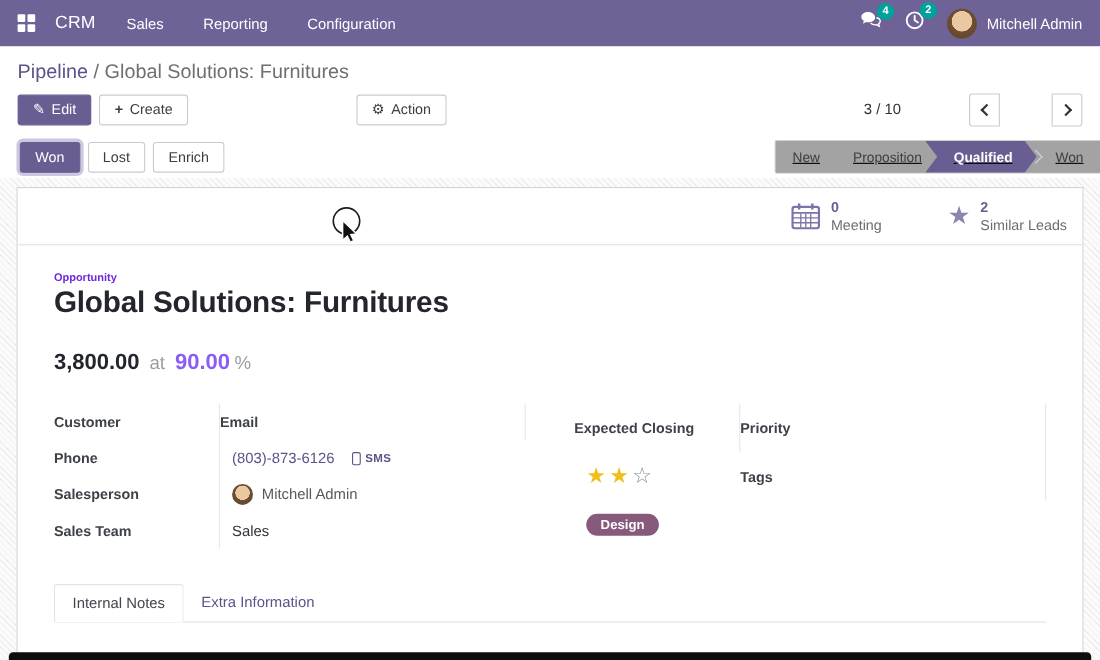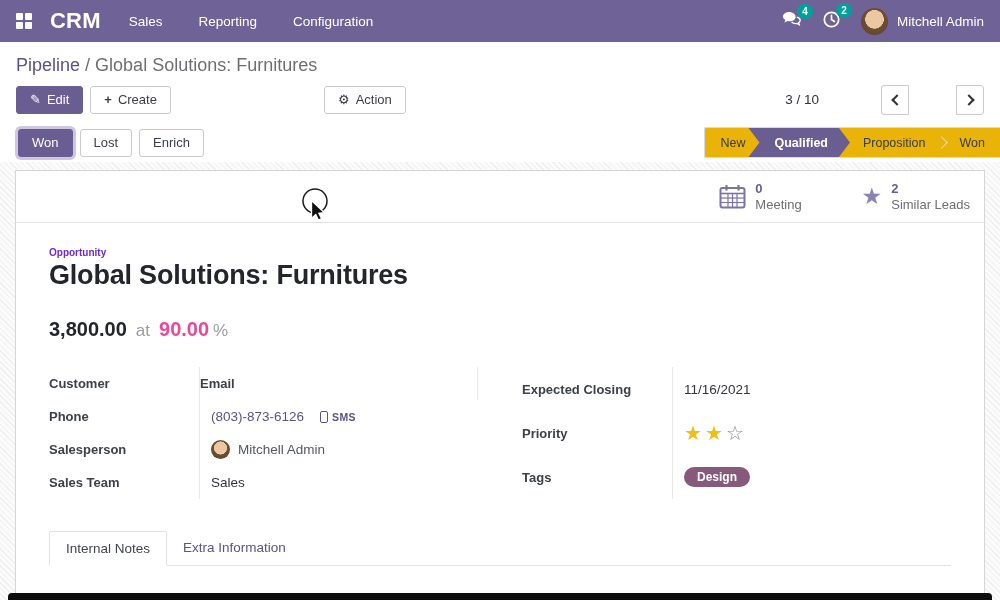--- a/index.html
+++ b/index.html
@@ -3,21 +3,21 @@
 <meta charset="utf-8">
 <style>
   * { box-sizing: border-box; margin: 0; padding: 0; }
   html,body { width:1000px; height:600px; overflow:hidden; }
   body { font-family:"Liberation Sans", sans-serif; background:#fff; position:relative; }
 
   
   .navbar { height:42px; background:#6e6296; display:flex; align-items:center; padding:0 16px; color:#fff; position:relative; z-index:5; }
   .apps-icon { display:grid; grid-template-columns:7px 7px; grid-template-rows:7px 7px; gap:2px; cursor:pointer; }
   .apps-icon span { background:#fff; border-radius:1px; }
-  .brand { font-size:22px; font-weight:bold; margin:0 28px 0 18px; letter-spacing:.2px; }
+  .brand { font-size:16px; font-weight:normal; margin:0 28px 0 18px; letter-spacing:.2px; }
   .nav-menu { display:flex; gap:36px; font-size:13.5px; }
   .nav-menu div { cursor:pointer; }
   .nav-right { margin-left:auto; display:flex; align-items:center; gap:20px; }
   .icon-wrap { position:relative; cursor:pointer; }
   .badge { position:absolute; top:-7px; right:-11px; background:#00a09d; color:#fff; font-size:10px; font-weight:bold; min-width:16px; height:15px; line-height:15px; text-align:center; border-radius:8px; padding:0 4px; }
   .nav-avatar { width:27px; height:27px; border-radius:50%; background:radial-gradient(circle at 50% 42%, #ecc8a2 0%, #ecc8a2 44%, #6e4f33 46%, #5a3f28 100%); }
   .user-name { font-size:13.5px; }
 
   
   .breadcrumb-row { padding:13px 16px 0; font-size:18px; }
@@ -35,21 +35,21 @@
   .pager-btn:last-of-type { border-radius:0 3px 3px 0; margin-left:-1px; }
   .chev { width:8px; height:8px; border-top:2px solid #2f3239; border-right:2px solid #2f3239; display:inline-block; }
   .chev-left { transform:rotate(-135deg); margin-left:3px; }
   .chev-right { transform:rotate(45deg); margin-right:3px; }
 
   
   .status-row { margin-top:13px; padding-left:16px; height:31px; display:flex; align-items:center; }
   .sbtn { font-size:13px; height:28px; padding:0 13px; border-radius:3px; border:1px solid #c9cbd0; background:#fff; color:#3b3e45; cursor:pointer; }
   .sbtn + .sbtn { margin-left:7px; }
   .sbtn-won { background:#6a5d92; border-color:#6a5d92; color:#fff; box-shadow:0 0 0 3px #cec7e0; margin-left:2px; }
-  .stage-bar { margin-left:auto; display:flex; align-items:stretch; height:31px; background:#eab308; border:1px solid #d9dadd; border-right:none; border-radius:2px 0 0 2px; }
+  .stage-bar { margin-left:auto; display:flex; align-items:stretch; height:31px; background:#a3a3a3; border:1px solid #d9dadd; border-right:none; border-radius:2px 0 0 2px;text-decoration:underline; }
   .stage { display:flex; align-items:center; padding:0 15px; font-size:12.5px; color:#3b3e45; cursor:pointer; }
   .stage.active { background:#6a5d92; color:#fff; font-weight:bold; clip-path:polygon(0 0, calc(100% - 11px) 0, 100% 50%, calc(100% - 11px) 100%, 0 100%, 11px 50%); padding:0 22px 0 26px; margin-left:-12px; margin-right:-2px; }
   .stage-sep { width:9px; height:9px; border-top:1px solid #d9dadd; border-right:1px solid #d9dadd; transform:rotate(45deg); align-self:center; margin-left:-4px; margin-right:-1px; }
 
   
   .form-bg { position:absolute; top:162px; left:0; right:0; bottom:0;
     background-color:#fbfbfb;
     background-image:repeating-linear-gradient(45deg, rgba(0,0,0,.05) 0 1px, transparent 1px 4px); }
   .sheet { position:absolute; top:8px; left:15px; width:970px; bottom:-2px; background:#fff; border:1px solid #d5d5d5; }
   .sheet-header { height:52px; border-bottom:1px solid #e2e2e2; display:flex; justify-content:flex-end; align-items:center; padding-right:14px; gap:60px; }
@@ -58,21 +58,21 @@
   .stat-val { color:#6a5d92; font-weight:bold; }
   .stat-lbl { color:#6d6e72; }
   .stat-star { font-size:23px; color:#8c83b0; line-height:1; }
 
   .sheet-body { padding:24px 33px 0; }
   .opp-label { font-size:10px; font-weight:bold; color:#6d28d9; }
   .opp-title { font-size:27px; font-weight:bold; color:#23262c; margin-top:2px; letter-spacing:-.2px; }
   .amount-row { margin-top:27px; display:flex; align-items:baseline; gap:9px;text-align:right; }
   .amount { font-size:20px; font-weight:bold; color:#23262c; }
   .amount-at { font-size:17px; color:#9b9da3; }
-  .amount-prob { font-size:20px; font-weight:bold; color:#ec4899; }
+  .amount-prob { font-size:20px; font-weight:bold; color:#8b5cf6; }
   .amount-pct { font-size:17px; color:#9b9da3; margin-left:-5px; }
 
   .fields { margin-top:26px; display:grid; grid-template-columns:1fr 1fr; column-gap:44px; }
   .fgroup { display:grid; grid-template-columns:151px 1fr; }
   .flabel { font-size:13px; font-weight:bold; color:#3d4148; border-right:1px solid #e8e8e8; display:flex; align-items:center; min-height:33px; }
   .fvalue { font-size:13.5px; display:flex; align-items:center; min-height:33px; padding-left:11px; color:#32353b; }
   .link { color:#5d5289; cursor:pointer; }
   .sms-wrap { display:flex; align-items:center; gap:4px; margin-left:16px; cursor:pointer; }
   .mobile-icon { width:8px; height:12px; border:1.5px solid #5d5289; border-radius:2px; display:inline-block; }
   .sms-lbl { font-size:10.5px; font-weight:bold; color:#5d5289; letter-spacing:.3px; }
@@ -160,22 +160,22 @@
   </div>
 </div>
 
 <div class="status-row">
   <button class="sbtn sbtn-won">Won</button>
   <button class="sbtn">Lost</button>
   <button class="sbtn">Enrich</button>
 
   <div class="stage-bar">
     <div class="stage">New</div>
+    <div class="stage">Proposition</div>
     <div class="stage active">Qualified</div>
-    <div class="stage">Proposition</div>
     <span class="stage-sep"></span>
     <div class="stage">Won</div>
   </div>
 </div>
 
 <div class="form-bg">
   <div class="sheet">
 
     <div class="sheet-header">
       <div class="stat-btn">
@@ -238,23 +238,20 @@
           </div>
 
           <div class="flabel">Sales Team</div>
           <div class="fvalue">
               <span>Sales</span>
             </div>
         </div>
 
         <div class="fgroup">
           <div class="flabel">Expected Closing</div>
-          <div class="fvalue">
-              <span>11/16/2021</span>
-            </div>
 
           <div class="flabel">Priority</div>
           <div class="fvalue">
             <span class="stars">
               <span class="star filled">★</span>
               <span class="star filled">★</span>
               <span class="star empty">☆</span>
             </span>
           </div>
 

